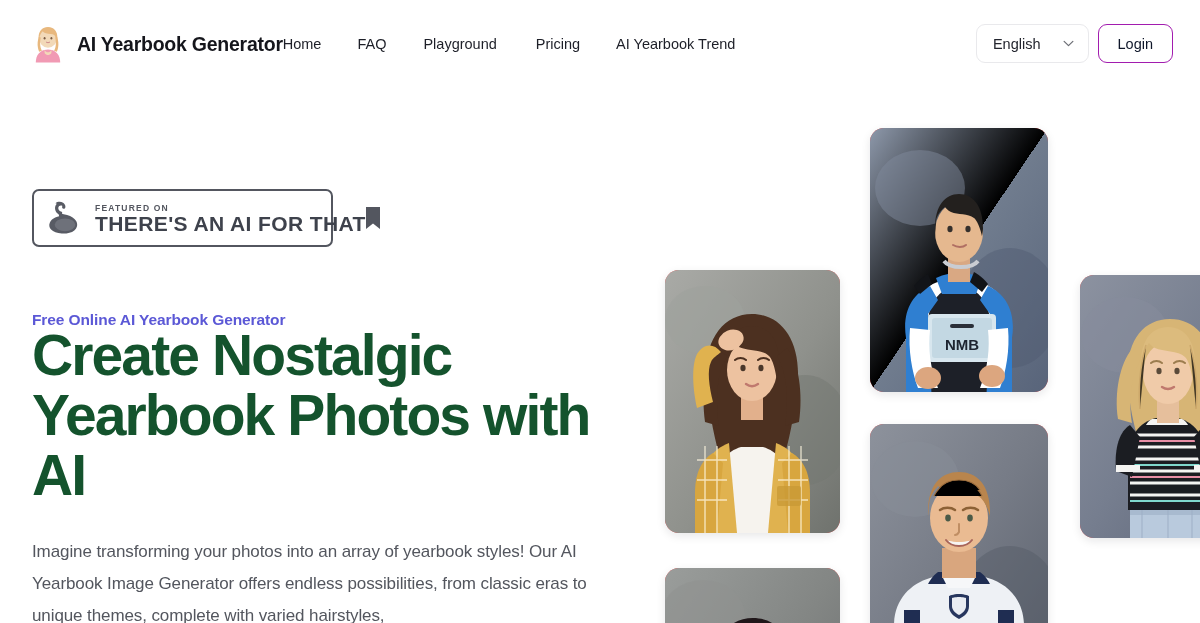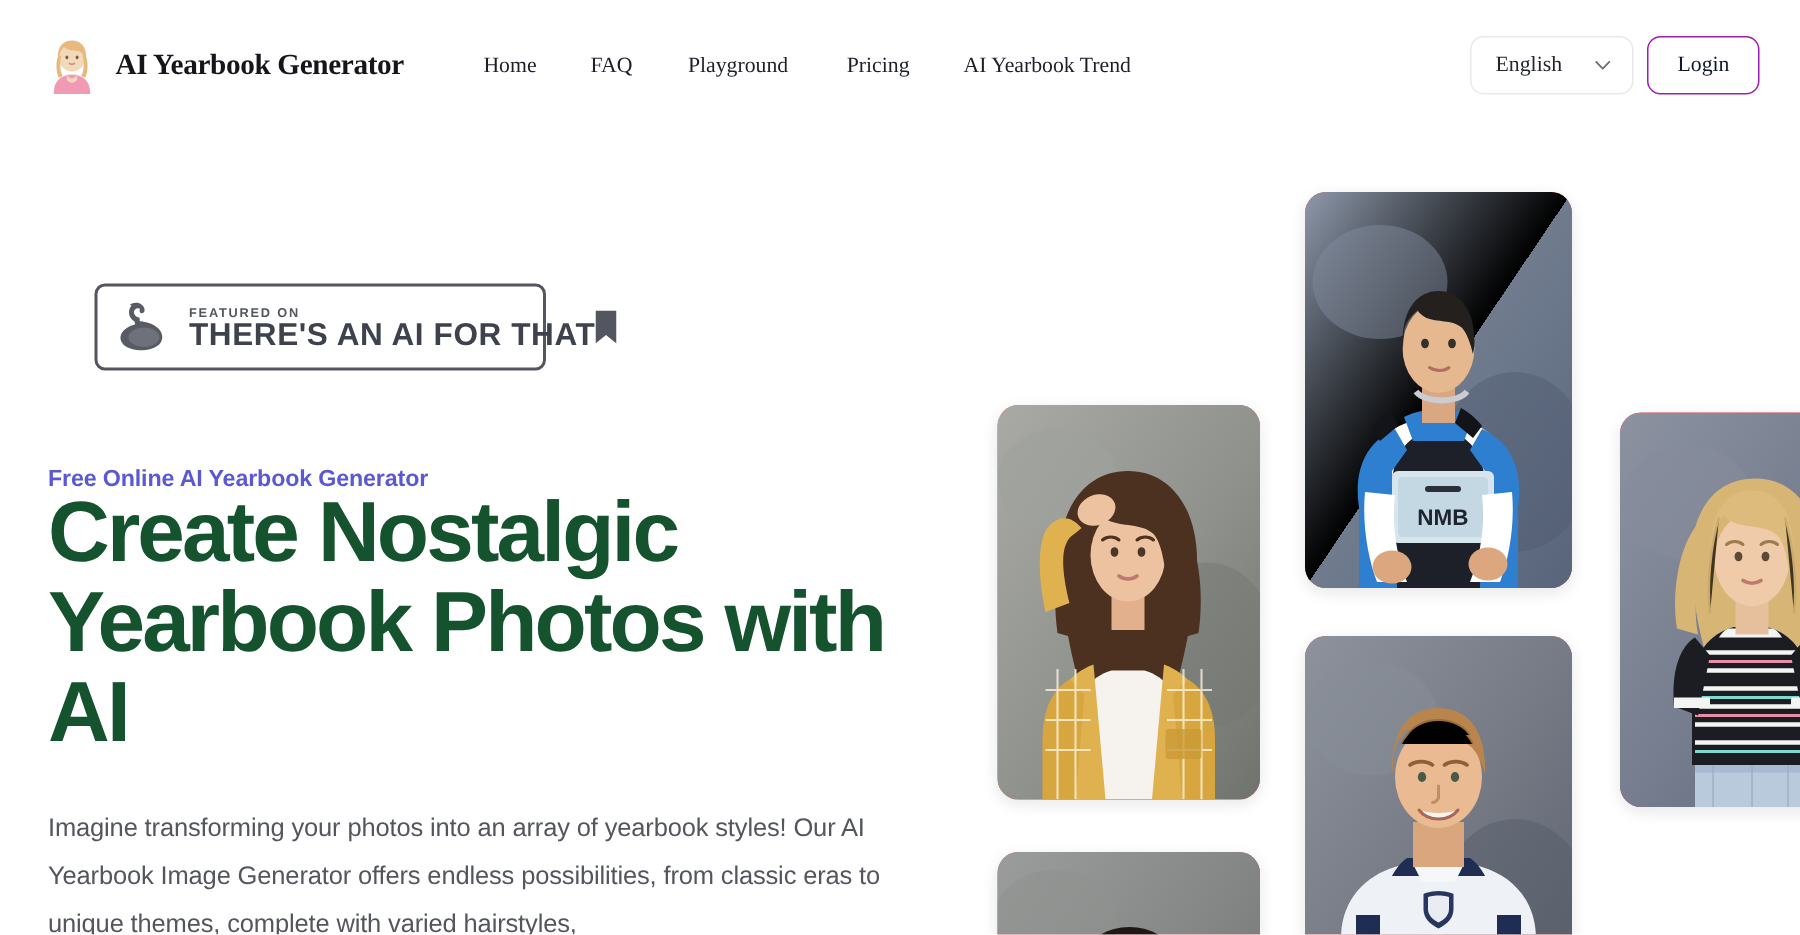--- a/index.html
+++ b/index.html
@@ -16,33 +16,32 @@
 
   .page { position: relative; width: 1200px; height: 623px; background: #fff; overflow: hidden; }
 
   
   .header {
     position: absolute; top: 0; left: 0;
     width: 1200px; height: 88px;
     display: flex; align-items: center;
     background: #ffffff;
     z-index: 20;
-    font-family: Liberation Serif, serif;
   }
 
   .brand { display: flex; align-items: center; gap: 11px; margin-left: 30px; }
 
   .brand-logo { width: 36px; height: 40px; display: block; flex: none; }
 
   .brand-name {
     font-size: 19.5px; font-weight: bold; color: #15161c;
     letter-spacing: -0.25px; white-space: nowrap;
   }
 
-  .nav { display: flex; align-items: center; margin-left: 53px; }
+  .nav { display: flex; align-items: center; }
   .nav-link {
     font-size: 14.5px; color: #1d1f28; font-weight: 500;
     text-decoration: none; white-space: nowrap; cursor: pointer;
     padding: 6px 0;
   }
   .nav-gap-1 { width: 36px; } .nav-gap-2 { width: 37px; }
   .nav-gap-3 { width: 39px; } .nav-gap-4 { width: 36px; }
 
   .header-right {
     position: absolute; right: 27px; top: 24px;
@@ -67,21 +66,21 @@
   }
 
   
   .hero-left { position: absolute; left: 32px; top: 0; width: 600px; }
 
   .featured-badge {
     position: absolute; left: 0; top: 189px;
     width: 301px; height: 58px;
     display: flex; align-items: center;
     border: 2px solid #53565f; border-radius: 7px;
-    background: #fff; cursor: pointer; margin-left: 31px;
+    background: #fff; cursor: pointer;
   }
   .badge-arm { width: 40px; height: 36px; margin-left: 11px; flex: none; }
   .badge-text { margin-left: 10px; display: flex; flex-direction: column; justify-content: center; }
   .badge-kicker {
     font-size: 8.5px; font-weight: bold; color: #53565f;
     letter-spacing: 1.2px; line-height: 11px;
   }
   .badge-title {
     font-size: 21px; font-weight: bold; color: #3e424c;
     letter-spacing: 0.4px; line-height: 19px; white-space: nowrap;

